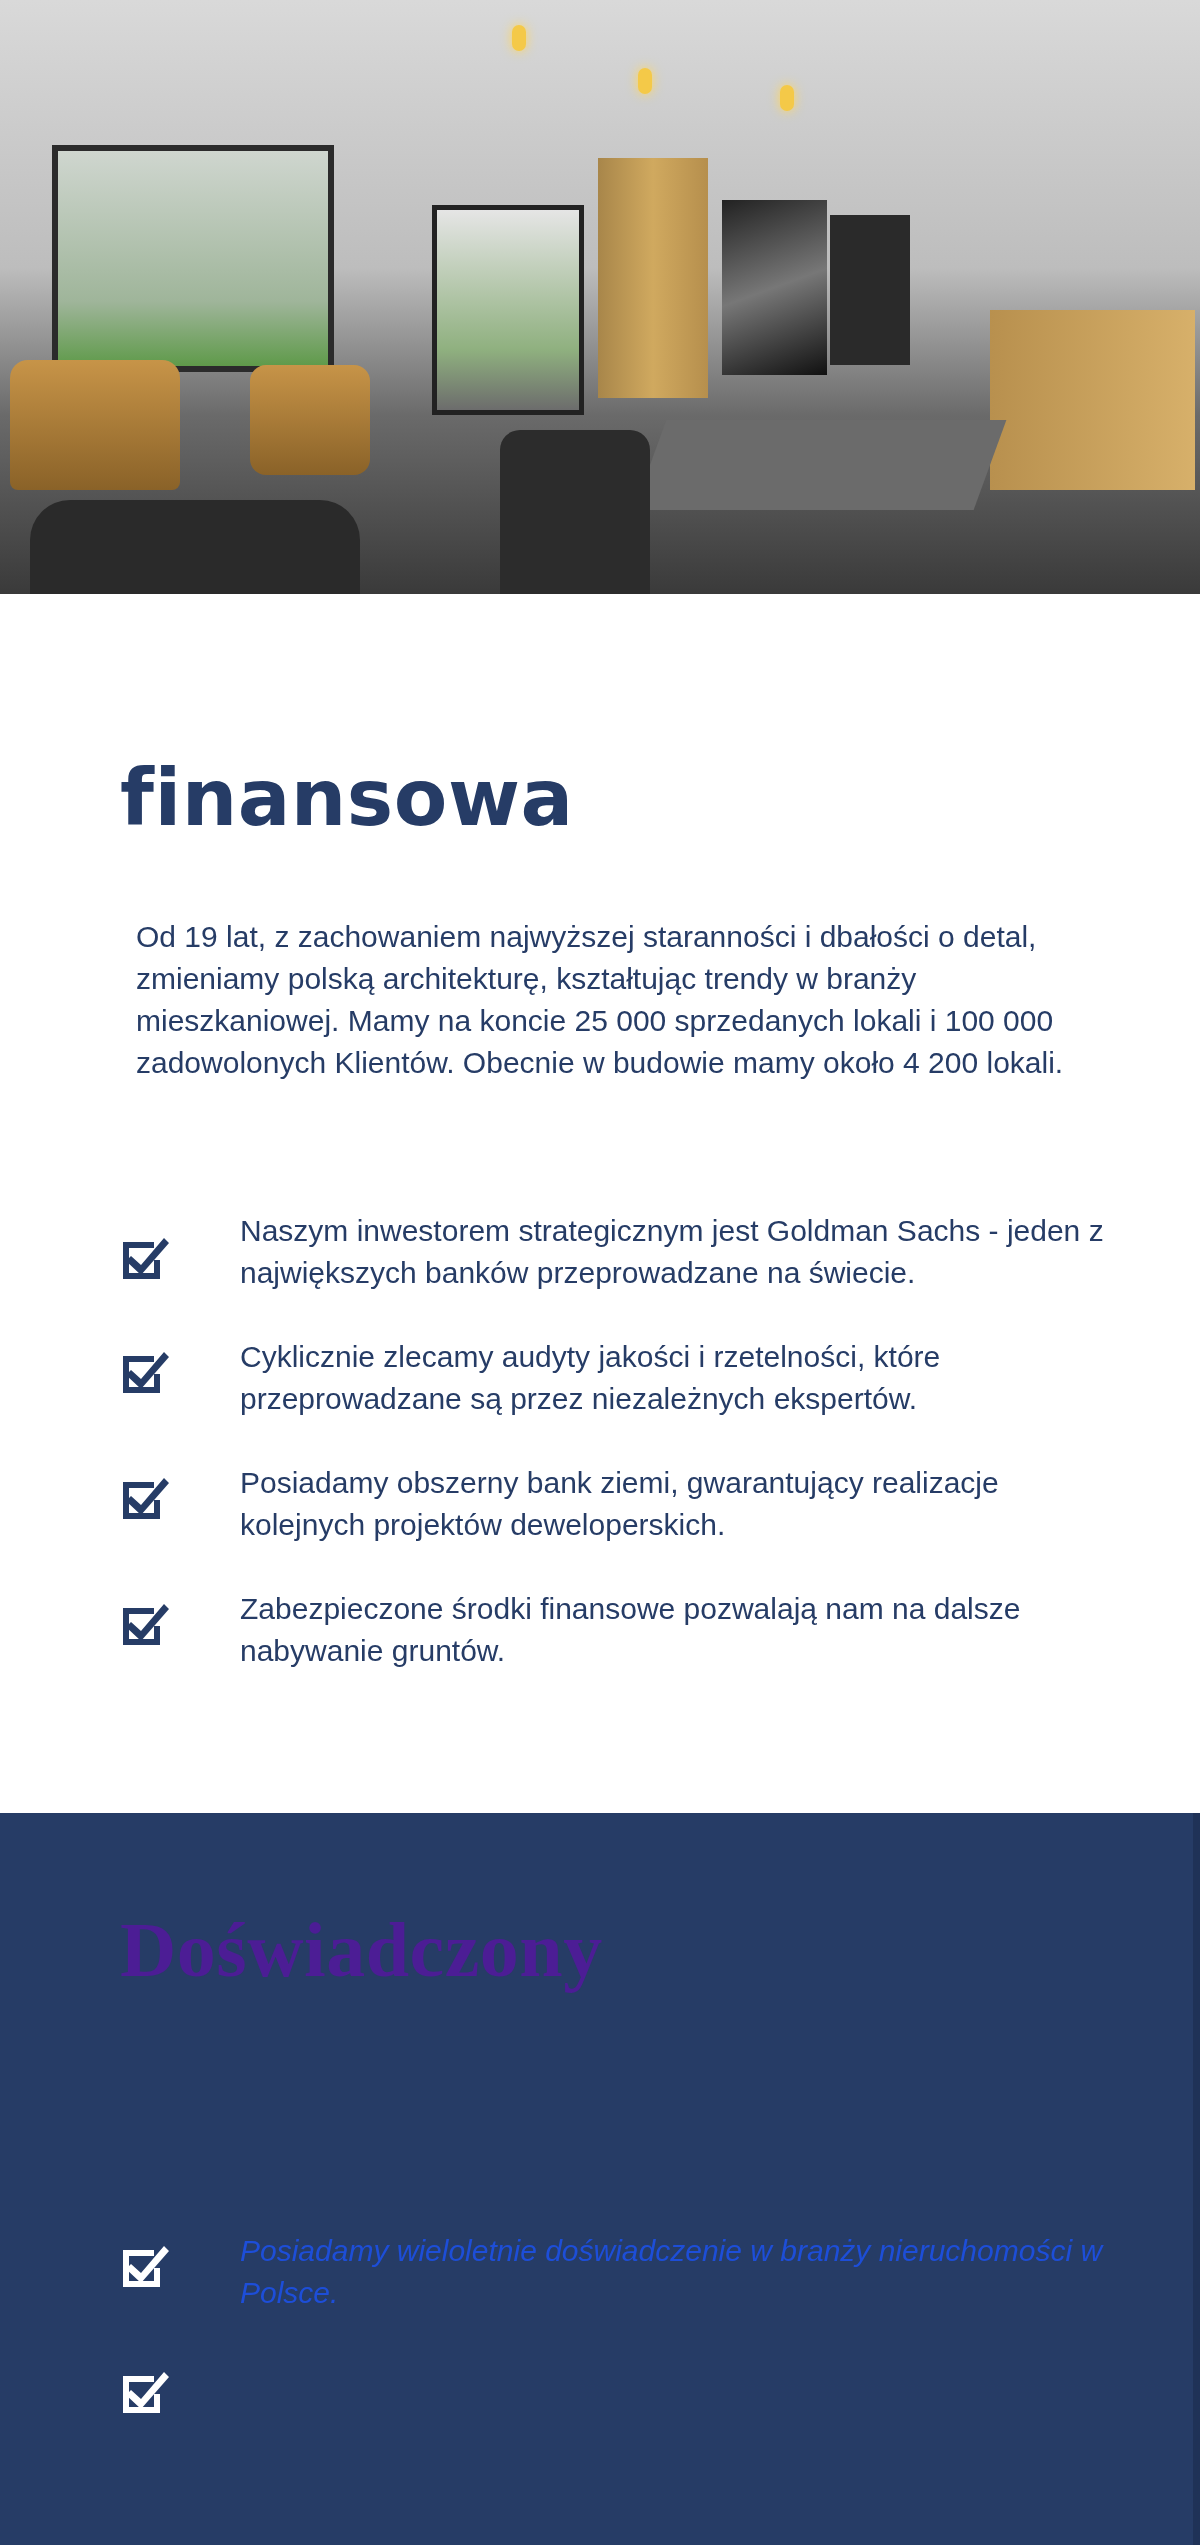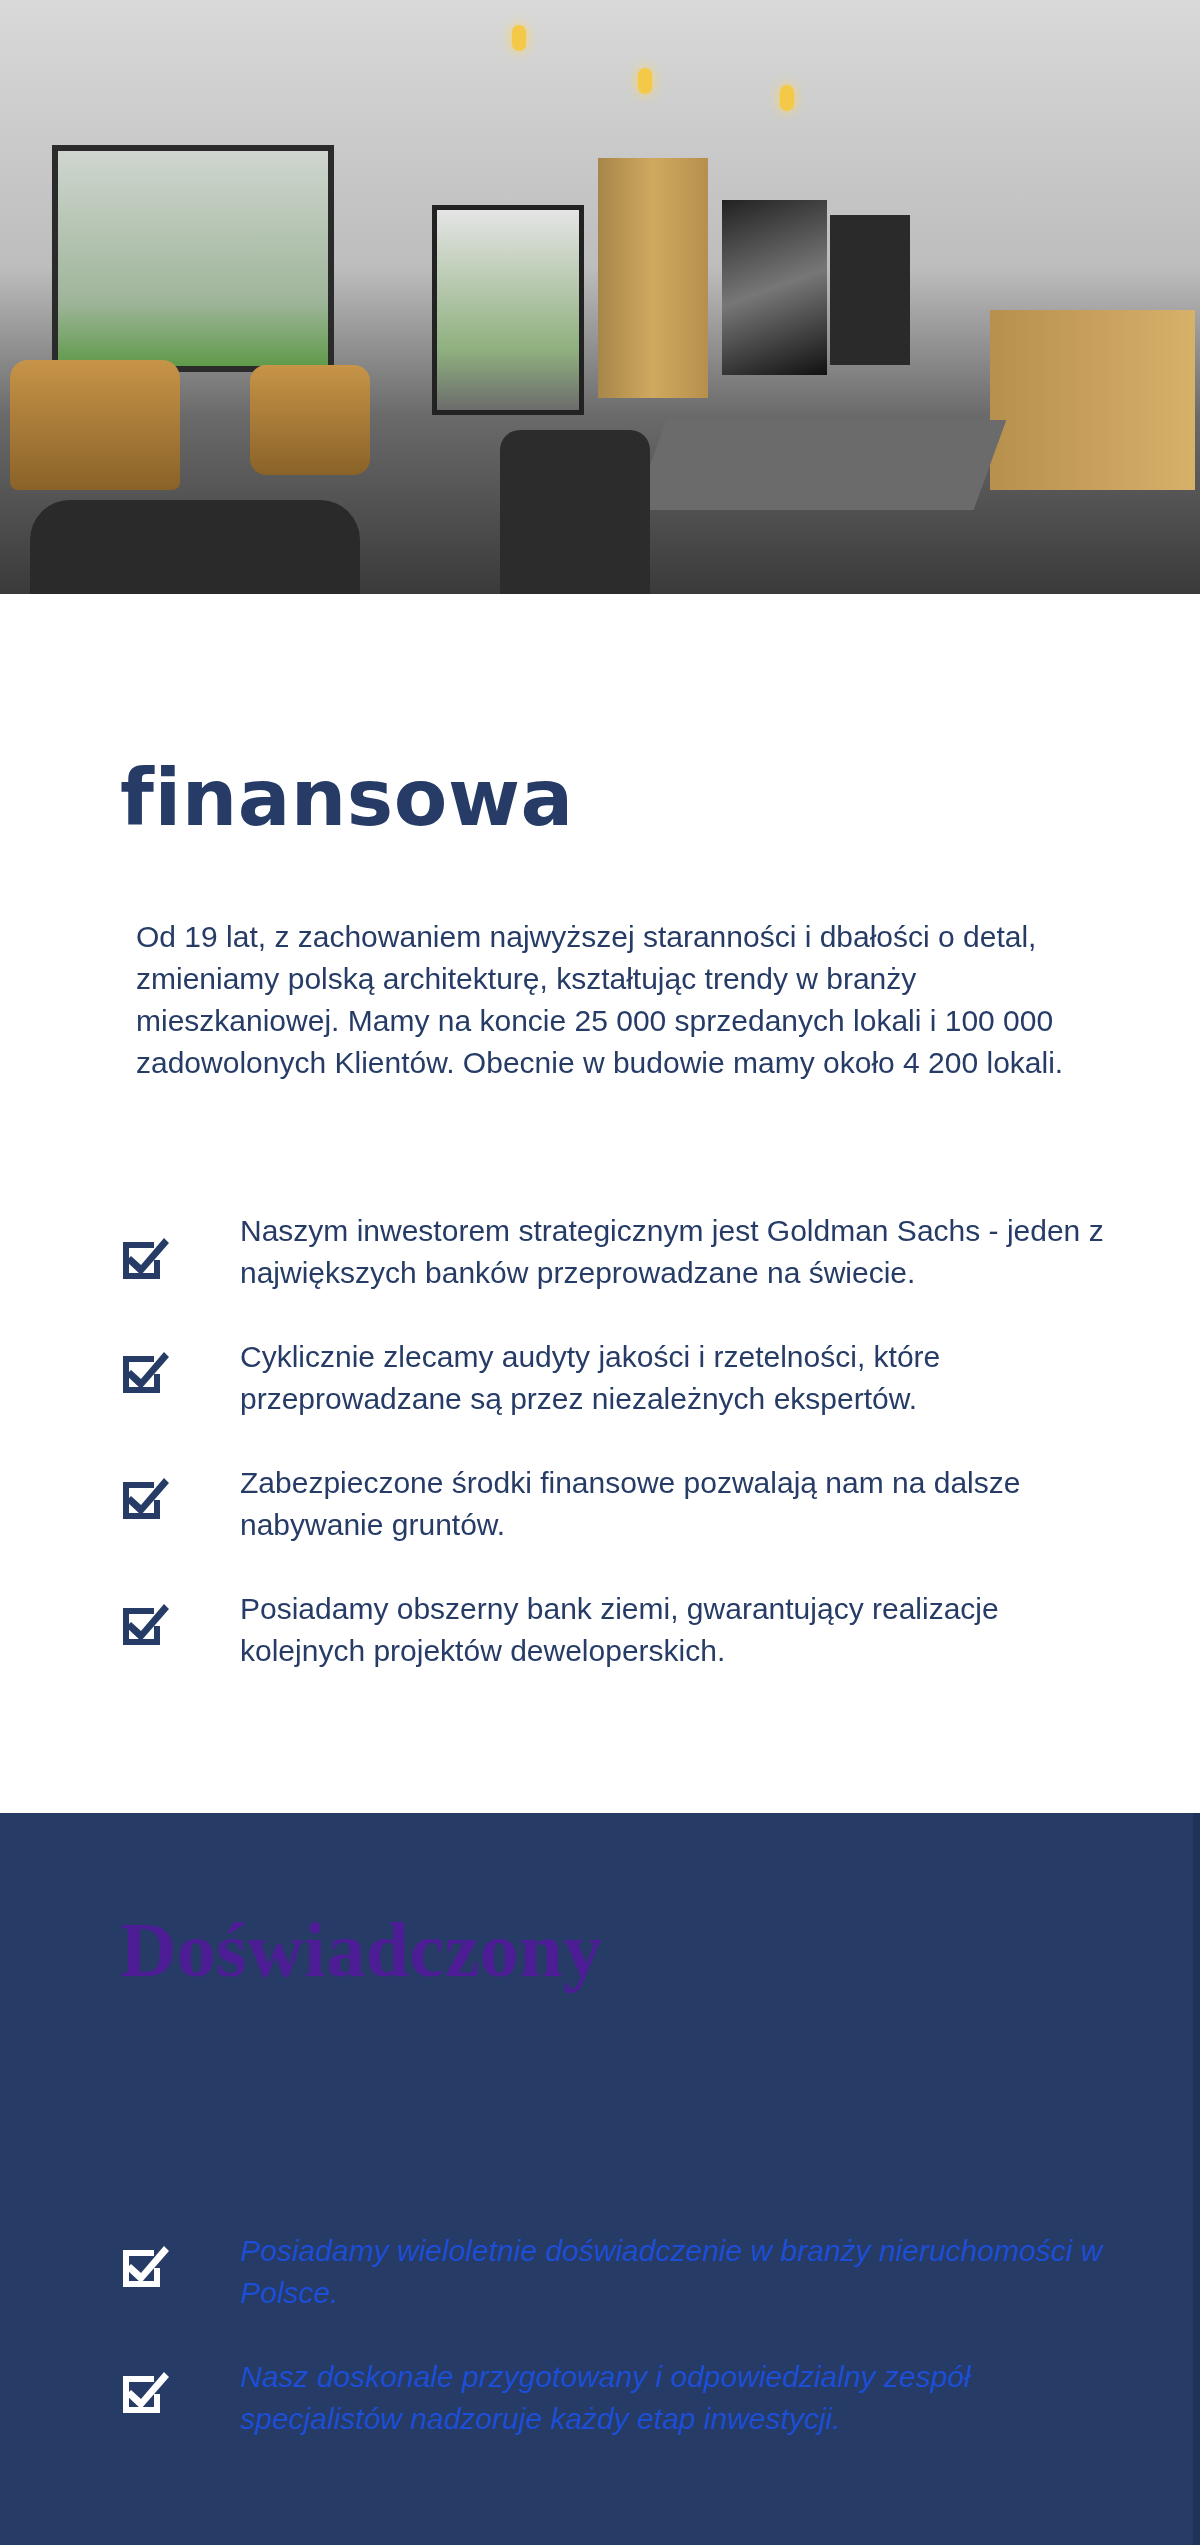--- a/index.html
+++ b/index.html
@@ -72,28 +72,28 @@
         <path d="M3 12 H34 V18 H9 V43 H34 V30 H40 V49 H3 Z" fill="#263c66"></path>
         <path d="M11 26 L21 35 L44 8 L49 13 L21 45 L6 31 Z" fill="#263c66"></path>
       </svg>
     <span>Cyklicznie zlecamy audyty jakości i rzetelności, które przeprowadzane są przez niezależnych ekspertów.</span>
   </li>
   <li>
     <svg class="ico" style="top:8px" viewBox="0 0 52 52">
         <path d="M3 12 H34 V18 H9 V43 H34 V30 H40 V49 H3 Z" fill="#263c66"></path>
         <path d="M11 26 L21 35 L44 8 L49 13 L21 45 L6 31 Z" fill="#263c66"></path>
       </svg>
-    <span>Zabezpieczone środki finansowe pozwalają nam na dalsze nabywanie gruntów.</span>
+    <span>Posiadamy obszerny bank ziemi, gwarantujący realizacje kolejnych projektów deweloperskich.</span>
   </li>
   <li>
     <svg class="ico" style="top:8px" viewBox="0 0 52 52">
         <path d="M3 12 H34 V18 H9 V43 H34 V30 H40 V49 H3 Z" fill="#263c66"></path>
         <path d="M11 26 L21 35 L44 8 L49 13 L21 45 L6 31 Z" fill="#263c66"></path>
       </svg>
-    <span>Posiadamy obszerny bank ziemi, gwarantujący realizacje kolejnych projektów deweloperskich.</span>
+    <span>Zabezpieczone środki finansowe pozwalają nam na dalsze nabywanie gruntów.</span>
   </li>
 </ul>
 
 <div class="blue"></div>
 <div class="strip"></div>
 
 <h1 class="h1b">
   <span>Doświadczony</span><br>
 </h1>
 
@@ -103,15 +103,14 @@
         <path d="M3 12 H34 V18 H9 V43 H34 V30 H40 V49 H3 Z" fill="#fff"></path>
         <path d="M11 26 L21 35 L44 8 L49 13 L21 45 L6 31 Z" fill="#fff"></path>
       </svg>
     <span>Posiadamy wieloletnie doświadczenie w branży nieruchomości w Polsce.</span>
   </li>
   <li>
     <svg class="ico" style="top:8px" viewBox="0 0 52 52">
         <path d="M3 12 H34 V18 H9 V43 H34 V30 H40 V49 H3 Z" fill="#fff"></path>
         <path d="M11 26 L21 35 L44 8 L49 13 L21 45 L6 31 Z" fill="#fff"></path>
       </svg>
-    <span>Nasz doskonale przygotowany i odpowiedzialny zespół specjalistów nadzoruje każdy etap inwestycji.</span>
   </li>
 </ul>
 
 </body></html>

